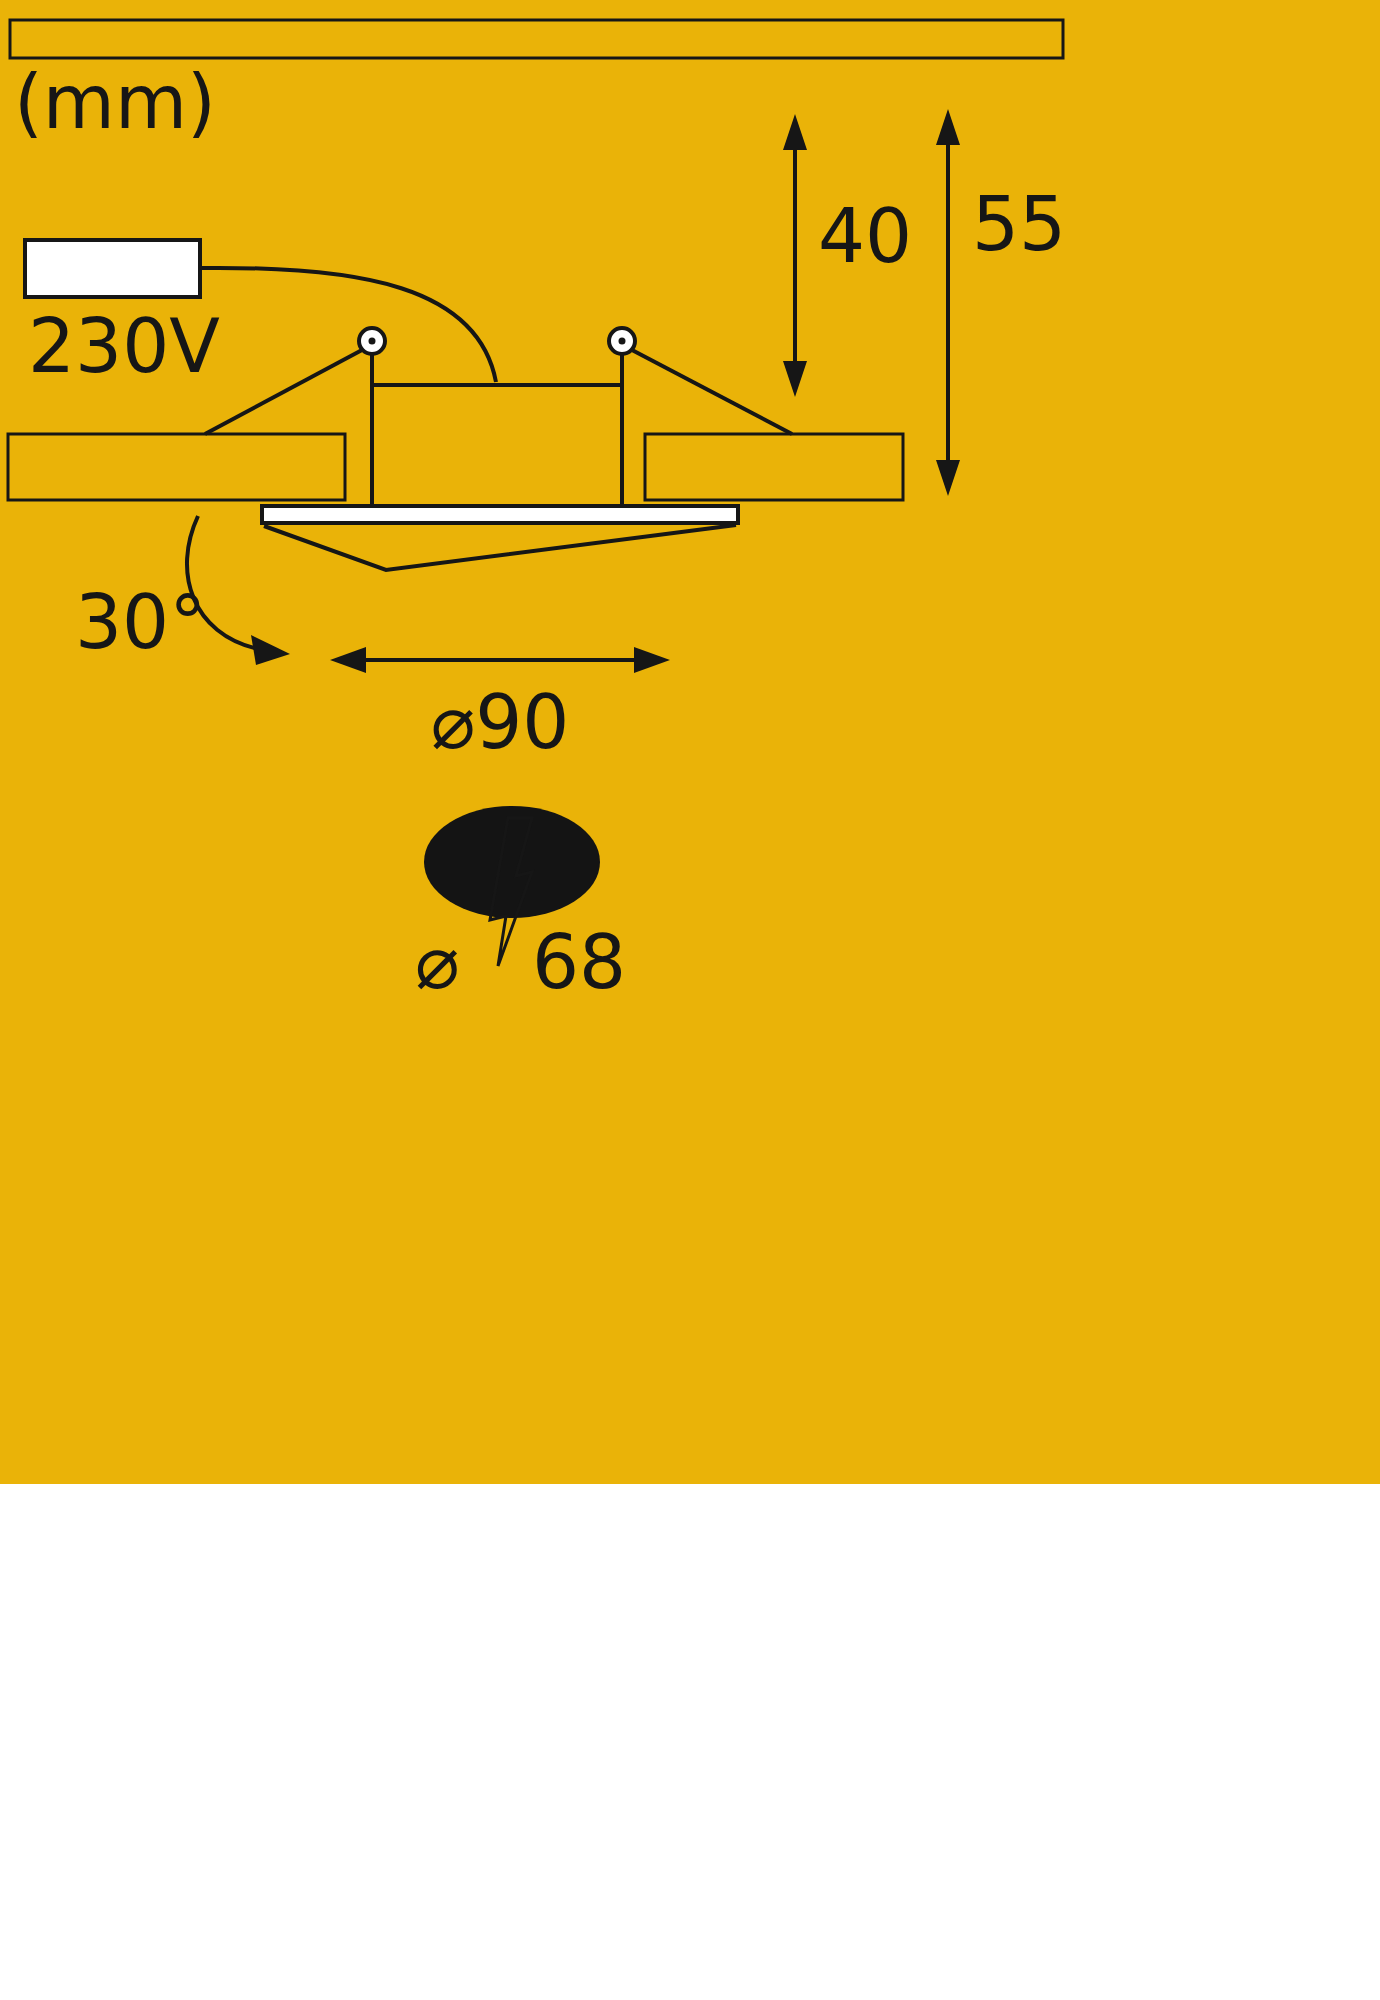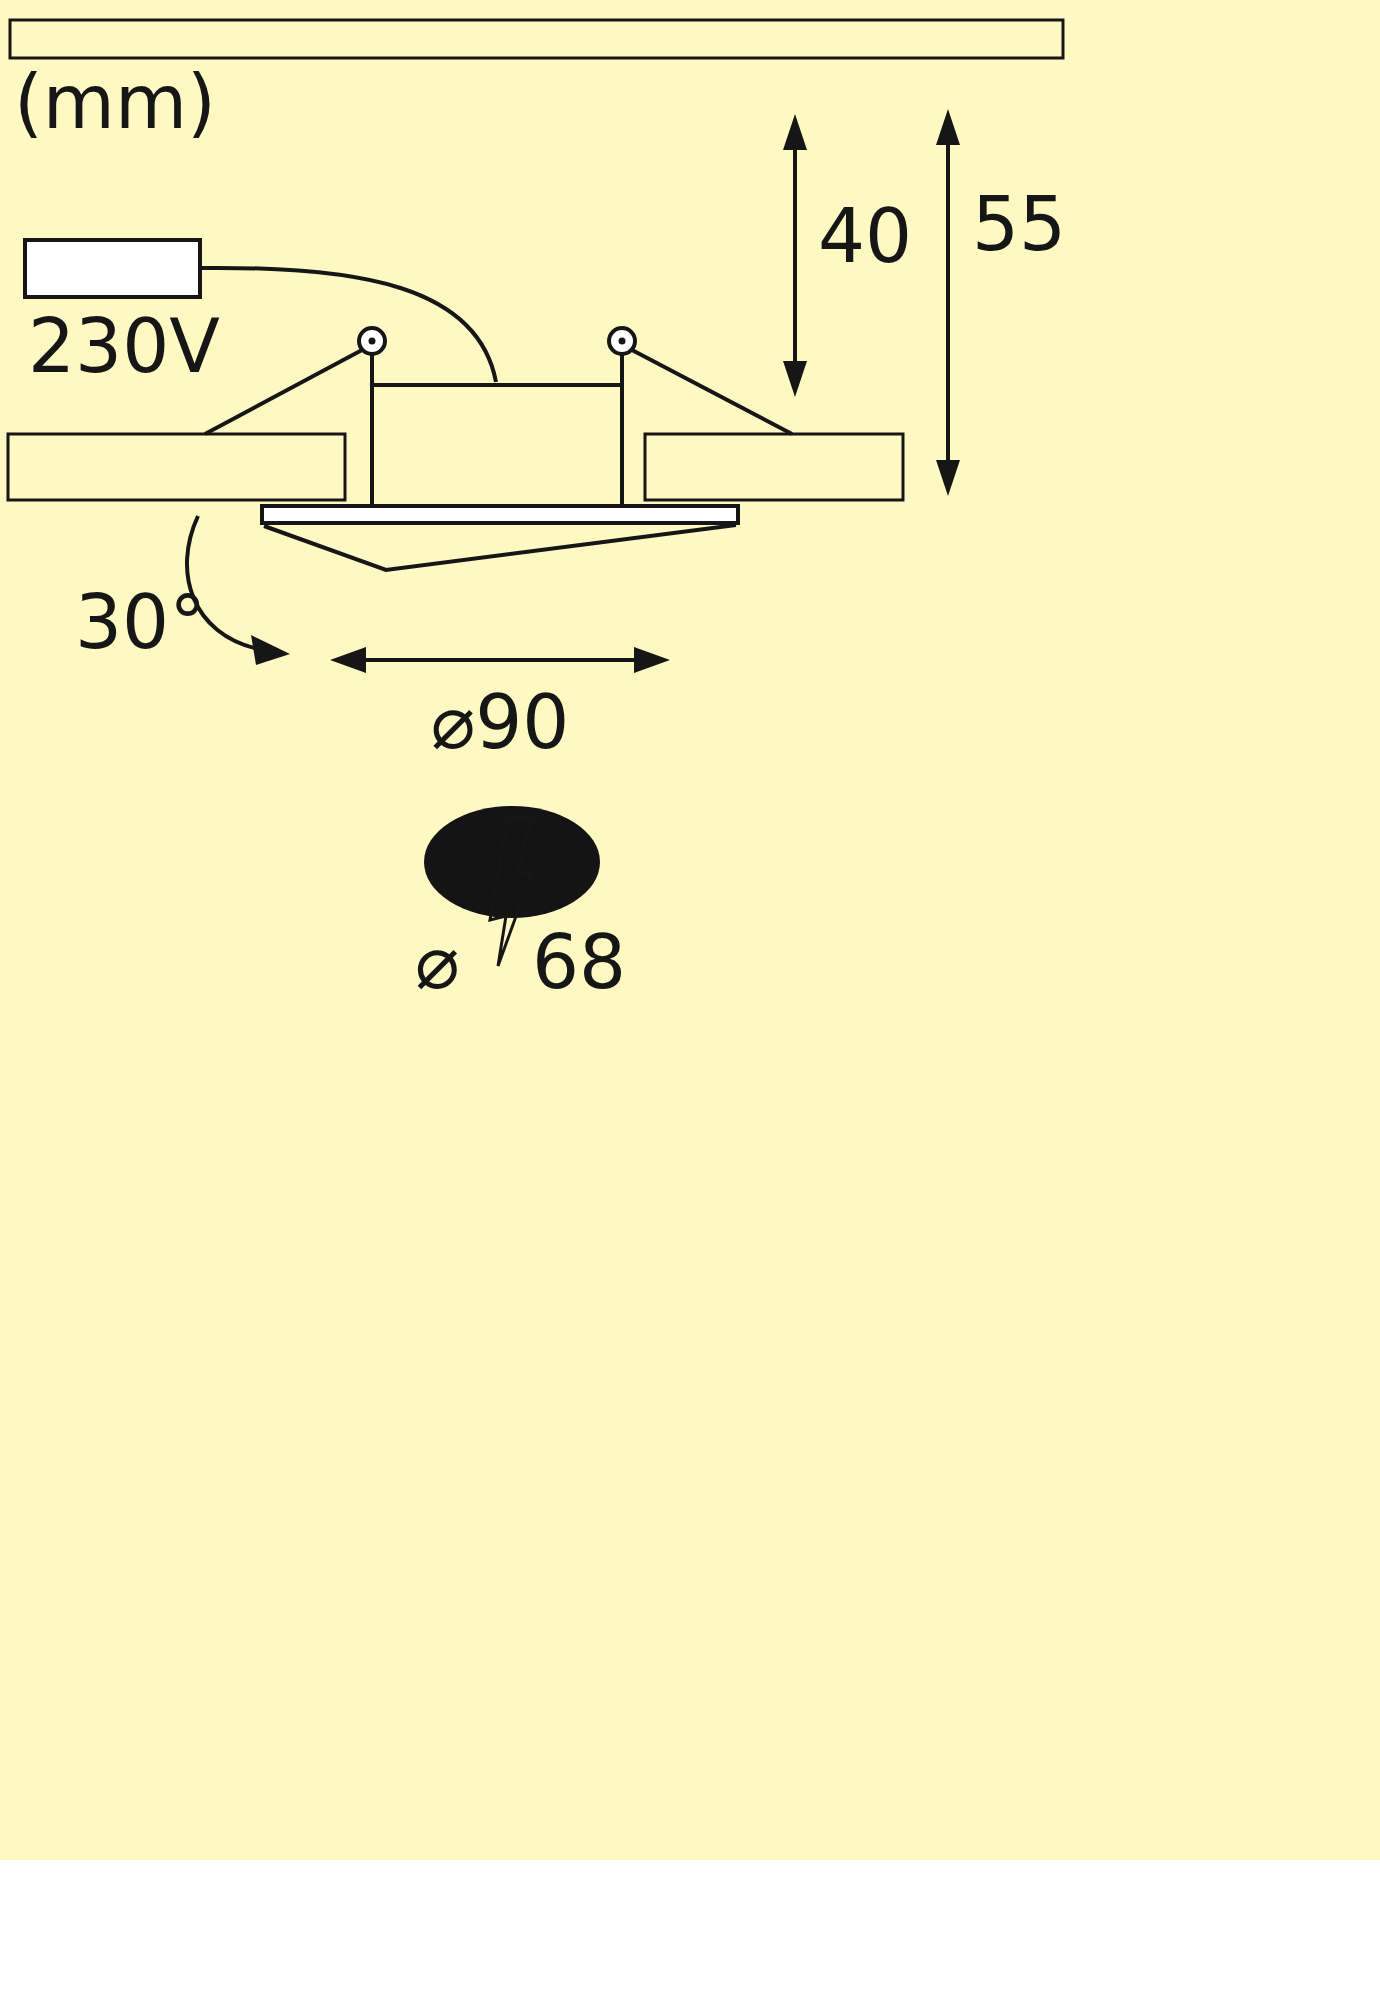--- a/index.html
+++ b/index.html
@@ -3,22 +3,22 @@
 <meta charset="utf-8">
 <style>
   html, body {
     margin: 0;
     padding: 0;
     background: #ffffff;
   }
   .page {
     position: relative;
     width: 1380px;
-    height: 1860px;
-    background: #fef9c3;
+    height: 1484px;
+    background: #eab308;
     overflow: hidden;
     text-decoration: underline;
   }
   svg text {
     font-family: "DejaVu Sans", sans-serif;
     font-size: 74px;
     fill: #161616;
   }
   .ln {
     stroke: #161616;

